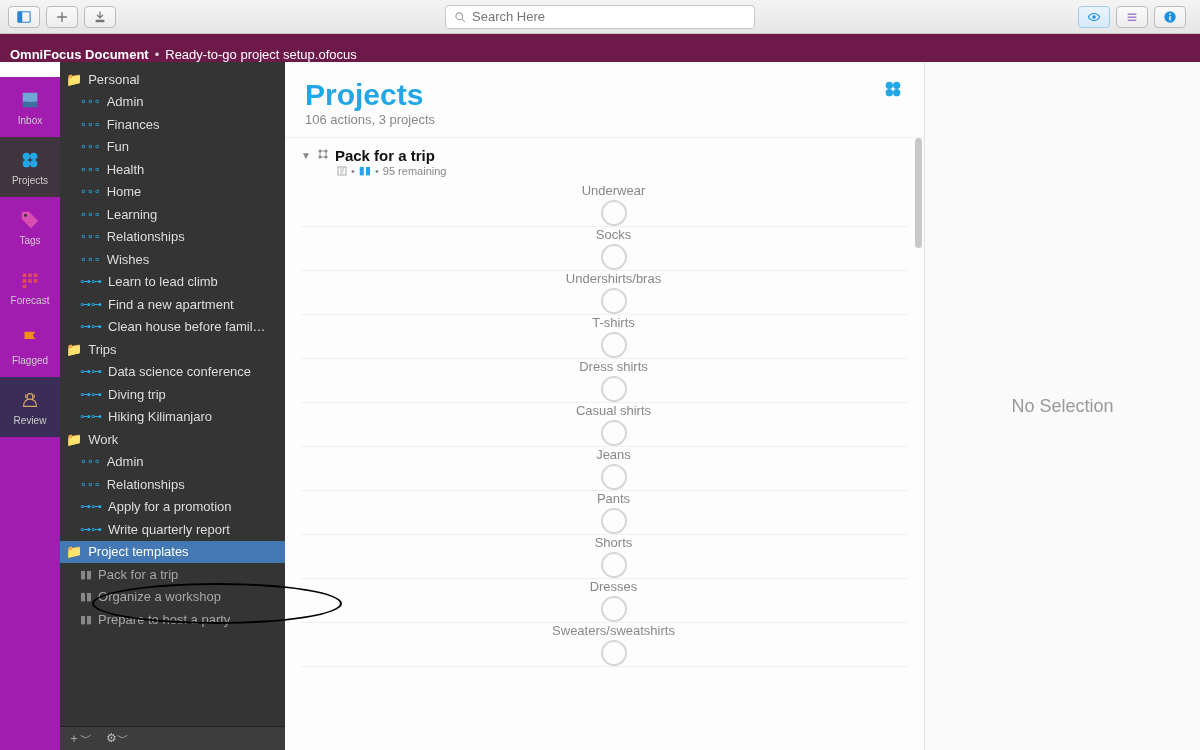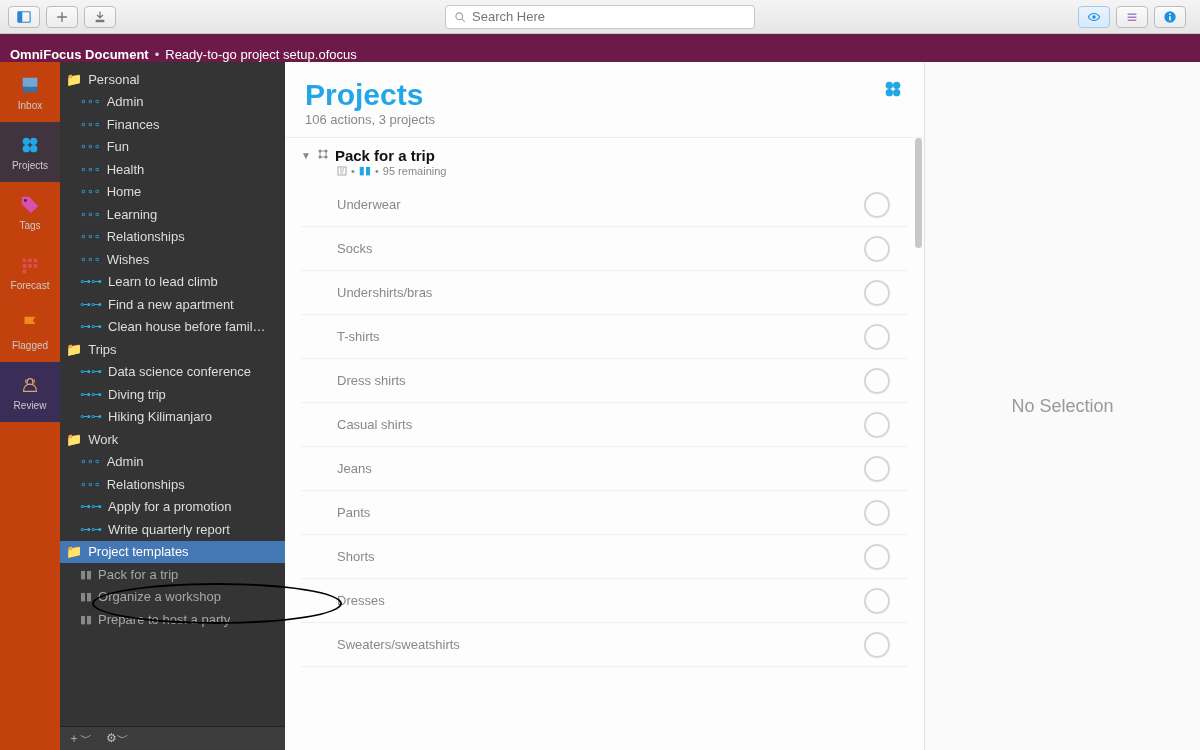--- a/index.html
+++ b/index.html
@@ -17,21 +17,21 @@
 .tb-right { display:flex; align-items:center; }
 .eye-btn{background:linear-gradient(#eaf3fb,#d6eafc);border-color:#9fcaf0;}
 
 
 .titlebar { height:28px; background:#6d1a4a; color:#fff; display:flex; align-items:flex-end; padding:0 10px; font-size:13px; }
 .titlebar .doc { font-weight:600; }
 .titlebar .sep { margin:0 6px; opacity:.8; }
 
 
 .content { display:flex; height:calc(750px - 34px - 28px); }
-.nav { width:60px; background:#c2410c; display:flex; flex-direction:column; }
+.nav { width:60px; background:#a21caf; display:flex; flex-direction:column;margin-top:15px; }
 .nav-item { height:60px; display:flex; flex-direction:column; align-items:center; justify-content:center; color:#ccc; font-size:10px; cursor:pointer; gap:4px; }
 .nav-item.active { background:#40353f; }
 .nav-item svg { width:22px; height:22px; }
 .nav-item.sel { background:#3a2d57; }
 
 .outline { width:225px; background:#343434; color:#ddd; font-size:13px; position:relative; display:flex; flex-direction:column; }
 .outline-scroll { flex:1; overflow:hidden; padding-top:6px; }
 .ol-row { display:flex; align-items:center; height:22.5px; padding-left:6px; cursor:pointer; white-space:nowrap; overflow:hidden; text-overflow:ellipsis; }
 .ol-row.indent1 { padding-left:20px; }
 .ol-row.selected { background:#4478b4; color:#fff; }
@@ -54,21 +54,21 @@
 
 .proj-block { border-top:1px solid #eee; padding:8px 16px 0; }
 .proj-title-row { display:flex; align-items:center; gap:6px; padding-left:0; }
 .disclose{color:#888;font-size:10px;cursor:pointer;}
 .proj-icon{color:#888;}
 .proj-title { font-weight:700; font-size:15px; color:#111; }
 .proj-meta { font-size:11px; color:#888; padding-left:36px; display:flex; align-items:center; gap:4px; }
 .proj-meta .pill{color:#23a6e6;}
 
 .task-list { padding:6px 0 0 0; position:relative; }
-.task-row { display:flex; align-items:center; height:44px; border-bottom:1px solid #f0f0f0; padding:0 18px 0 36px; }
+.task-row { display:flex; align-items:center; height:44px; border-bottom:1px solid #f0f0f0; padding:0 18px 0 36px;flex-direction:column; }
 .task-row .tlabel { color:#888; font-size:13px; flex:1; }
 .task-circle { width:26px; height:26px; border:2px solid #d6d6d6; border-radius:50%; cursor:pointer; }
 .main-scrollbar{position:absolute;right:2px;top:0;width:7px;height:110px;background:#c8c8c8;border-radius:4px;}
 
 .inspector { width:275px; background:#fafafa; display:flex; align-items:center; justify-content:center; color:#9a9a9a; font-size:18px; }
 
 svg { fill:currentColor; }
 </style>
 </head>
 <body>

